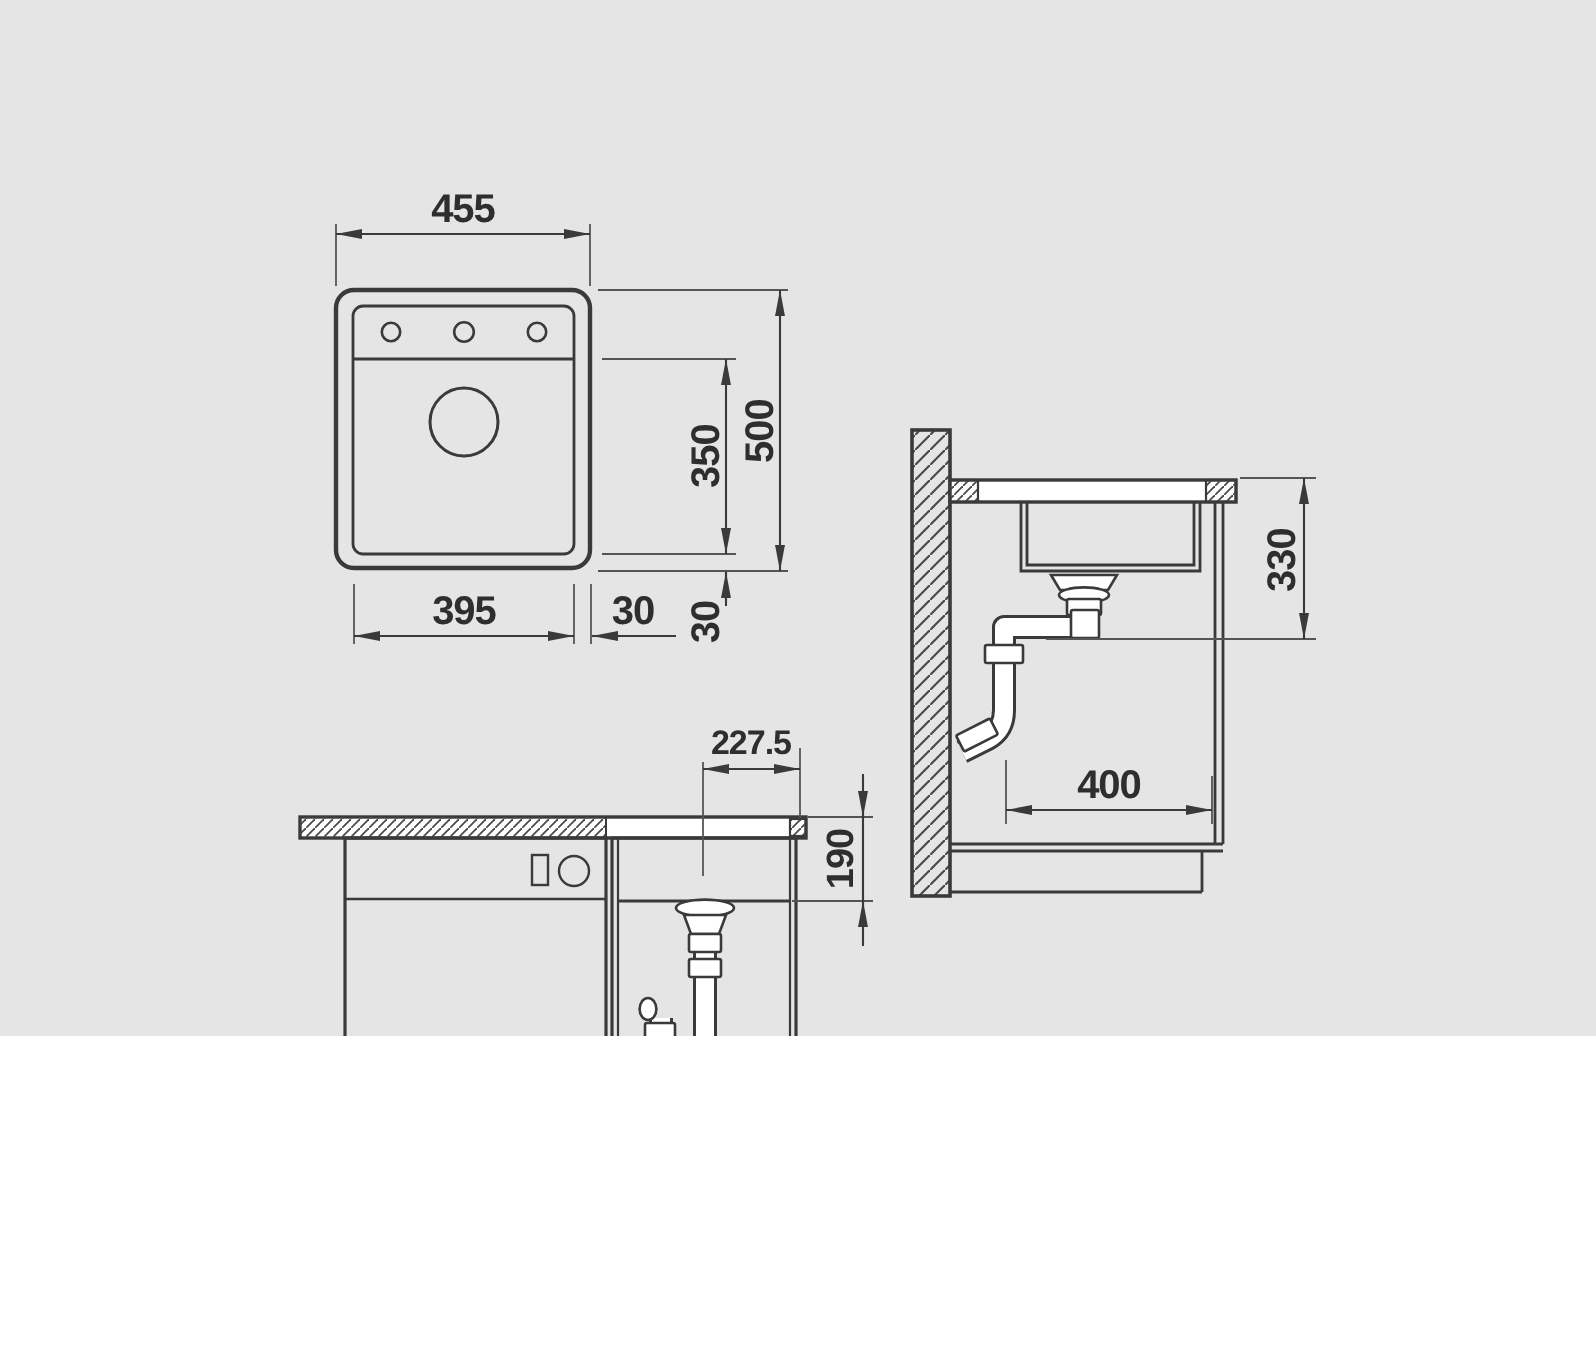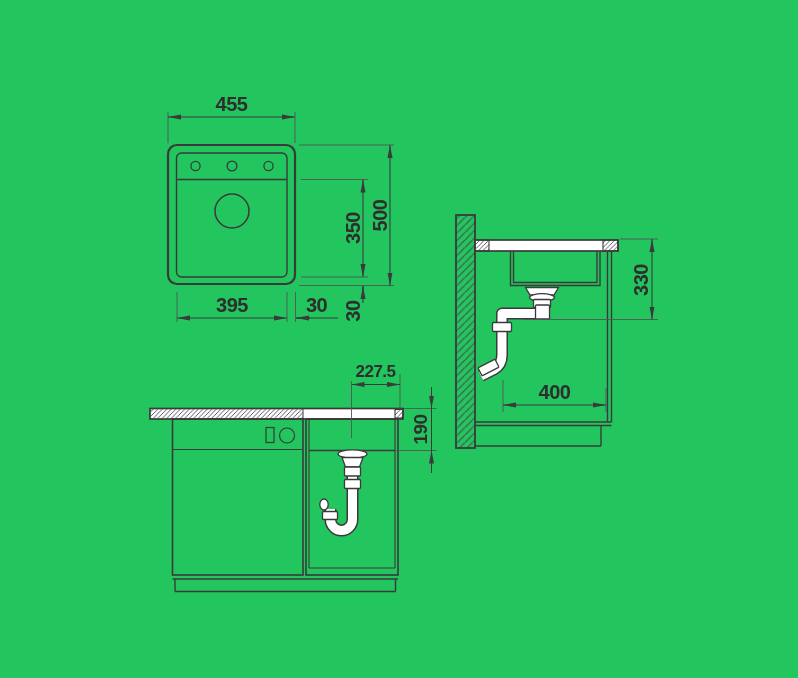--- a/index.html
+++ b/index.html
@@ -1,16 +1,16 @@
 <!DOCTYPE html>
 <html><head>
 <meta charset="utf-8">
 <style>
   html,body{margin:0;padding:0;background:#ffffff;}
-  .stage{position:relative;width:798px;height:678px;background:#22c55e;overflow:hidden;}
+  .stage{position:relative;width:798px;height:518px;background:#e5e5e5;overflow:hidden;}
   svg{display:block;}
   .dim-text{
     font-family:"Liberation Sans", sans-serif;
     font-weight:bold;
     fill:#2e2e2e;
     letter-spacing:-0.5px;
   }
   .outline{stroke:#3a3a3a;fill:none;}
   .thin{stroke:#555555;stroke-width:0.9;fill:none;}
   .dimline{stroke:#3a3a3a;stroke-width:1.05;fill:none;}

